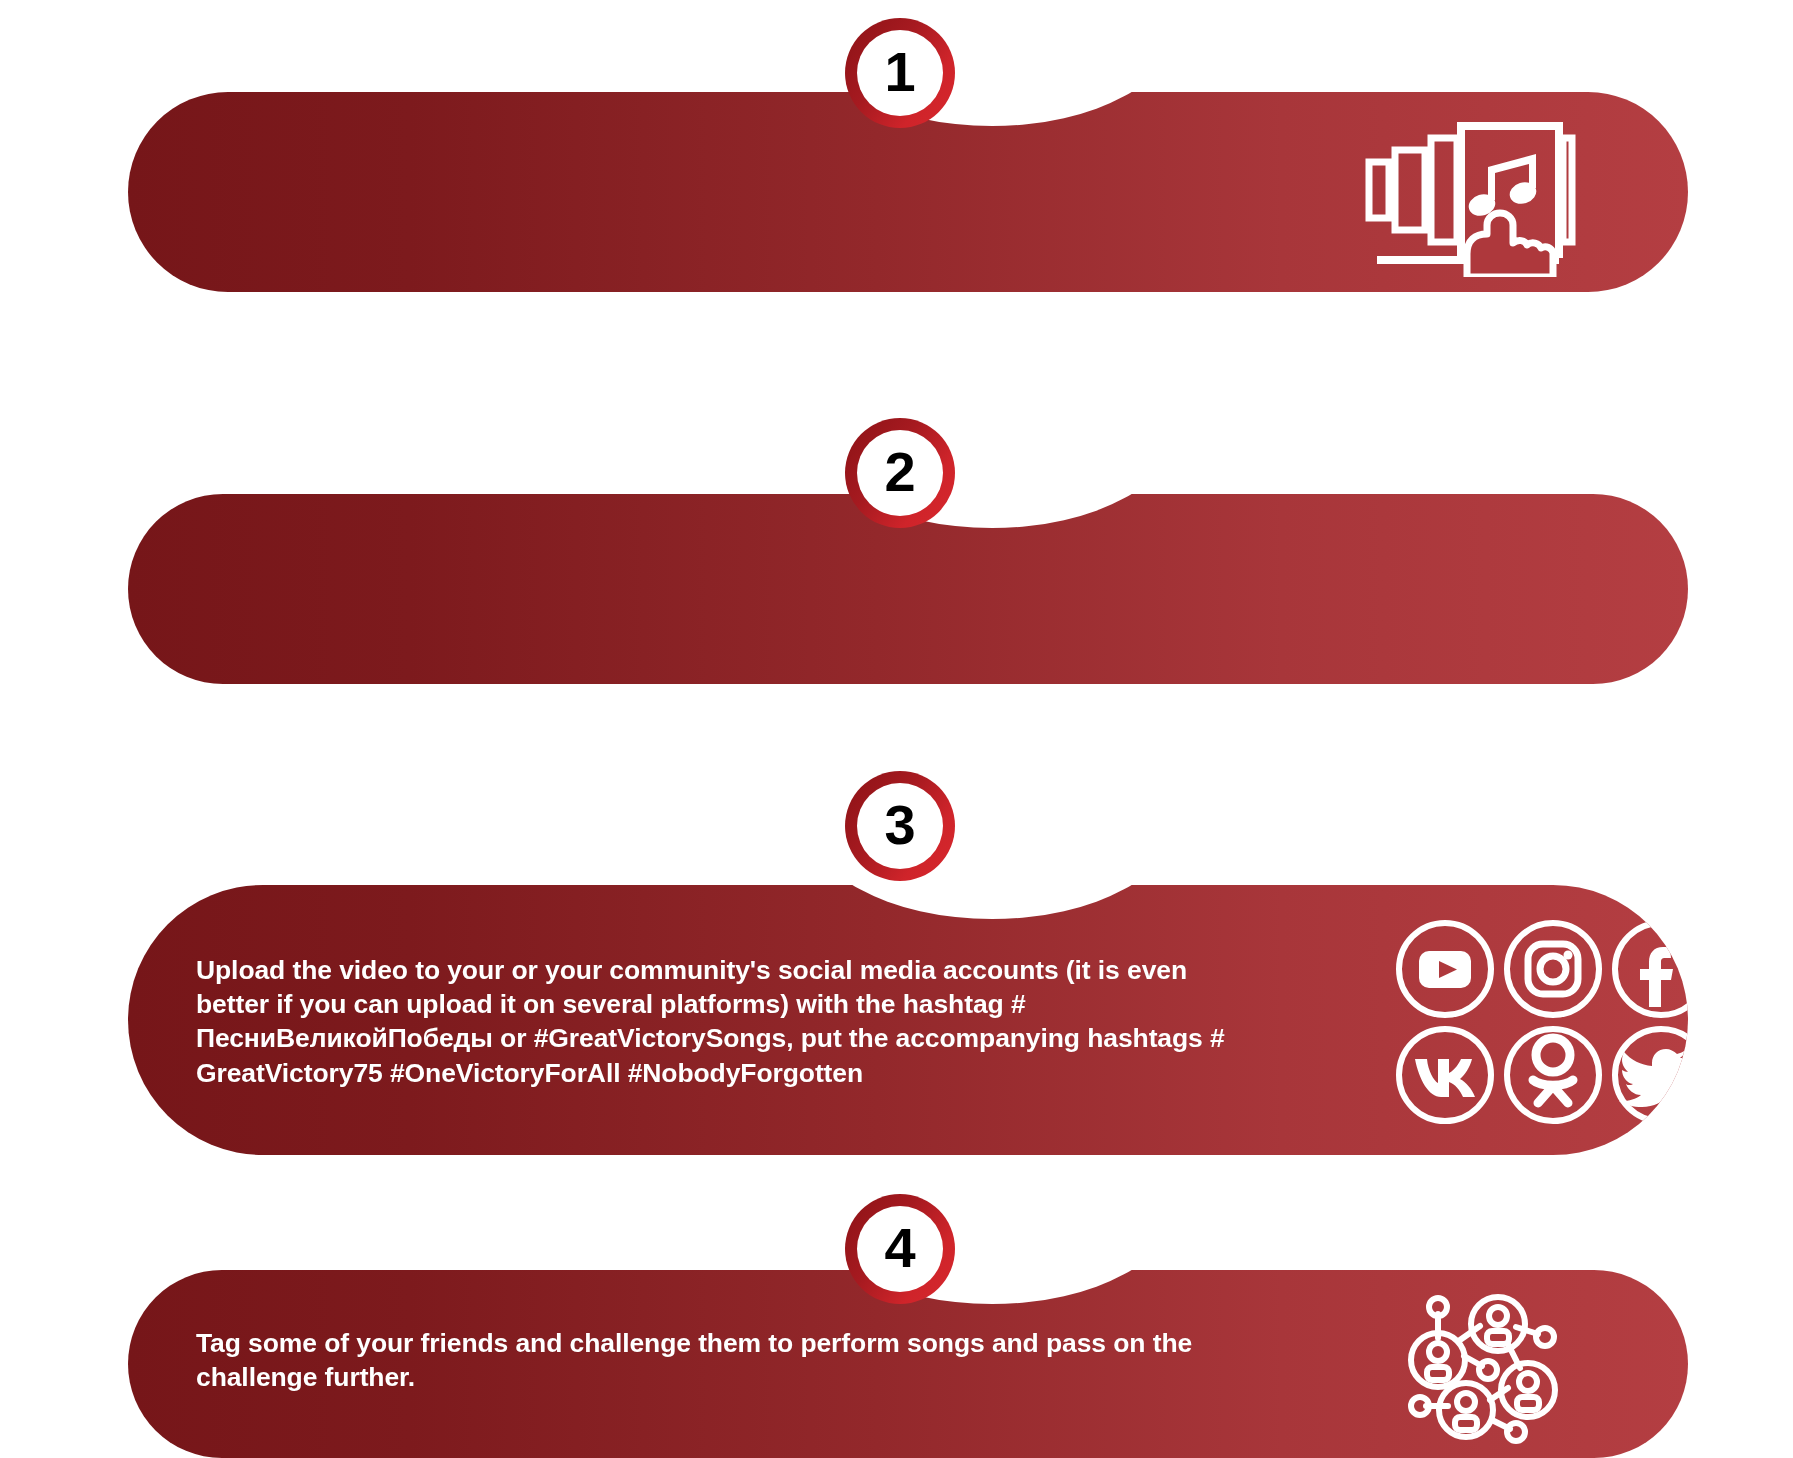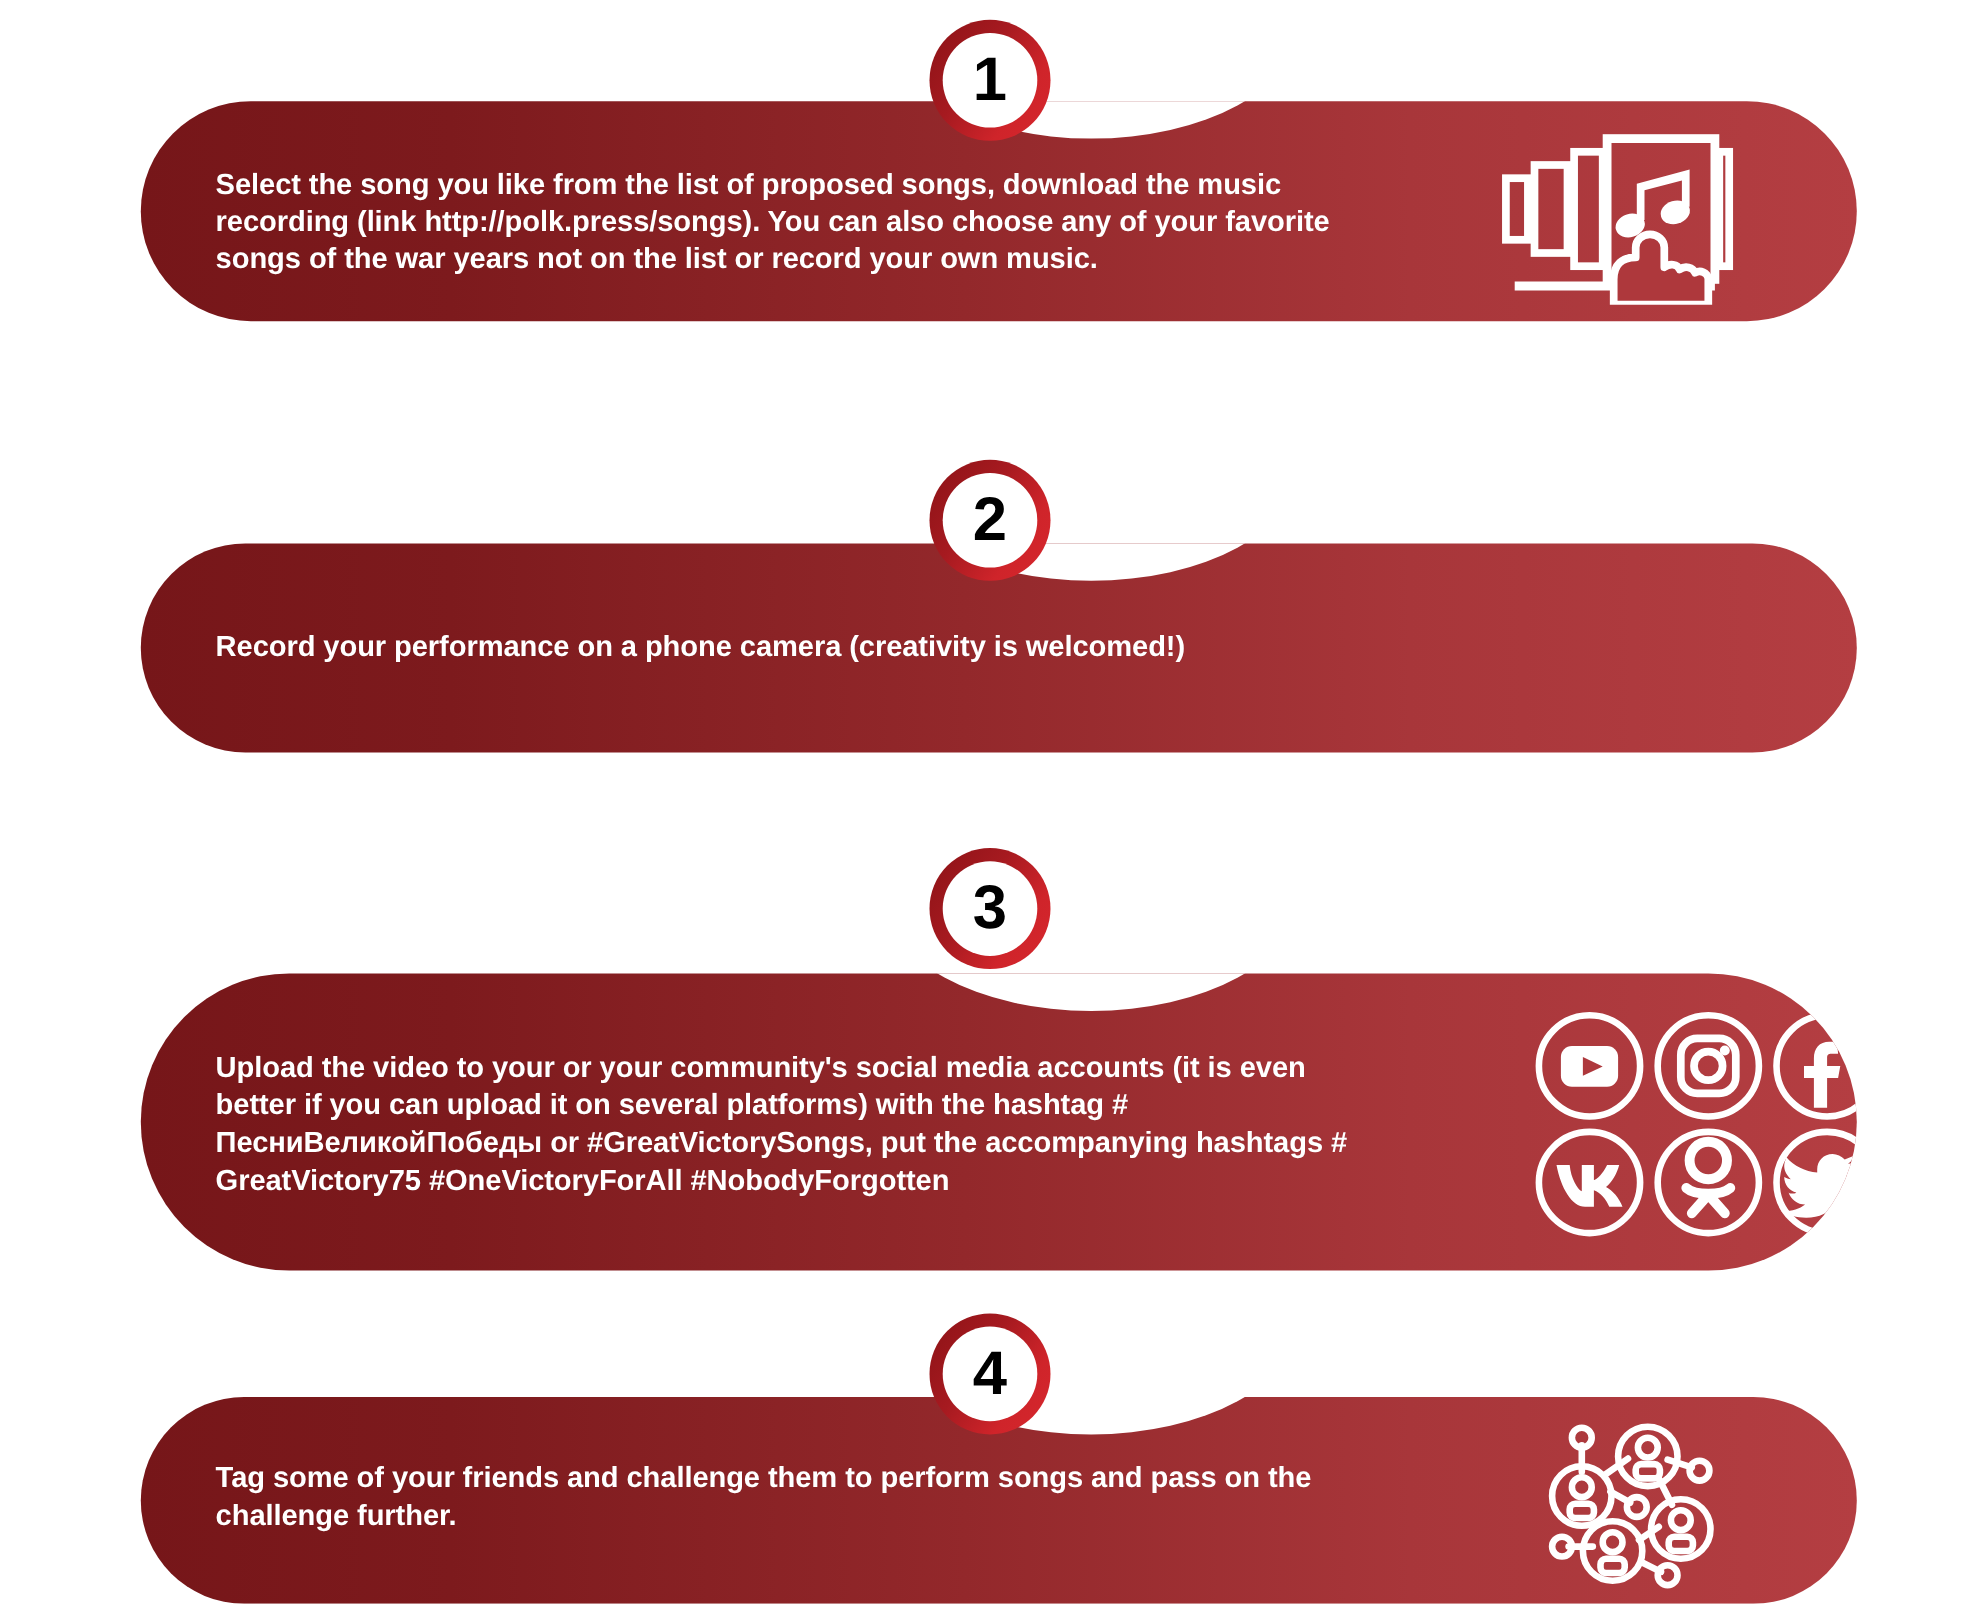--- a/index.html
+++ b/index.html
@@ -62,21 +62,20 @@
 </style>
 </head>
 <body>
 
 <div class="stage">
 
   <div class="step" style="top:0;">
     <div class="bar" style="top:92px;height:200px;">
       <div class="notch-wide"></div>
       <div class="bar-inner">
-        <div class="bar-text" style="top:58px;width:1030px;">Select the song you like from the list of proposed songs, download the music recording (link http://polk.press/songs). You can also choose any of your favorite songs of the war years not on the list or record your own music.</div>
         <div class="bar-icon" style="left:1235px;top:20px;">
           <svg width="215" height="165" viewBox="0 0 215 165" fill="none" stroke="#ffffff" stroke-width="7">
 
             <rect x="6" y="50" width="20" height="56"></rect>
 
             <rect x="32" y="38" width="30" height="80"></rect>
 
             <rect x="68" y="26" width="26" height="104"></rect>
 
             <rect x="98" y="14" width="98" height="128" stroke-width="8"></rect>
@@ -109,21 +108,20 @@
       <div class="badge-core">
         <span class="badge-num">1</span>
       </div>
     </div>
   </div>
 
   <div class="step" style="top:0;">
     <div class="bar" style="top:494px;height:190px;">
       <div class="notch-wide"></div>
       <div class="bar-inner">
-        <div class="bar-text" style="top:76px;width:1120px;"> Record your performance on a phone camera (creativity is welcomed!)</div>
       </div>
     </div>
     <div class="badge-ring" style="top:418px;">
       <div class="badge-core">
         <span class="badge-num">2</span>
       </div>
     </div>
   </div>
 
   <div class="step" style="top:0;">

